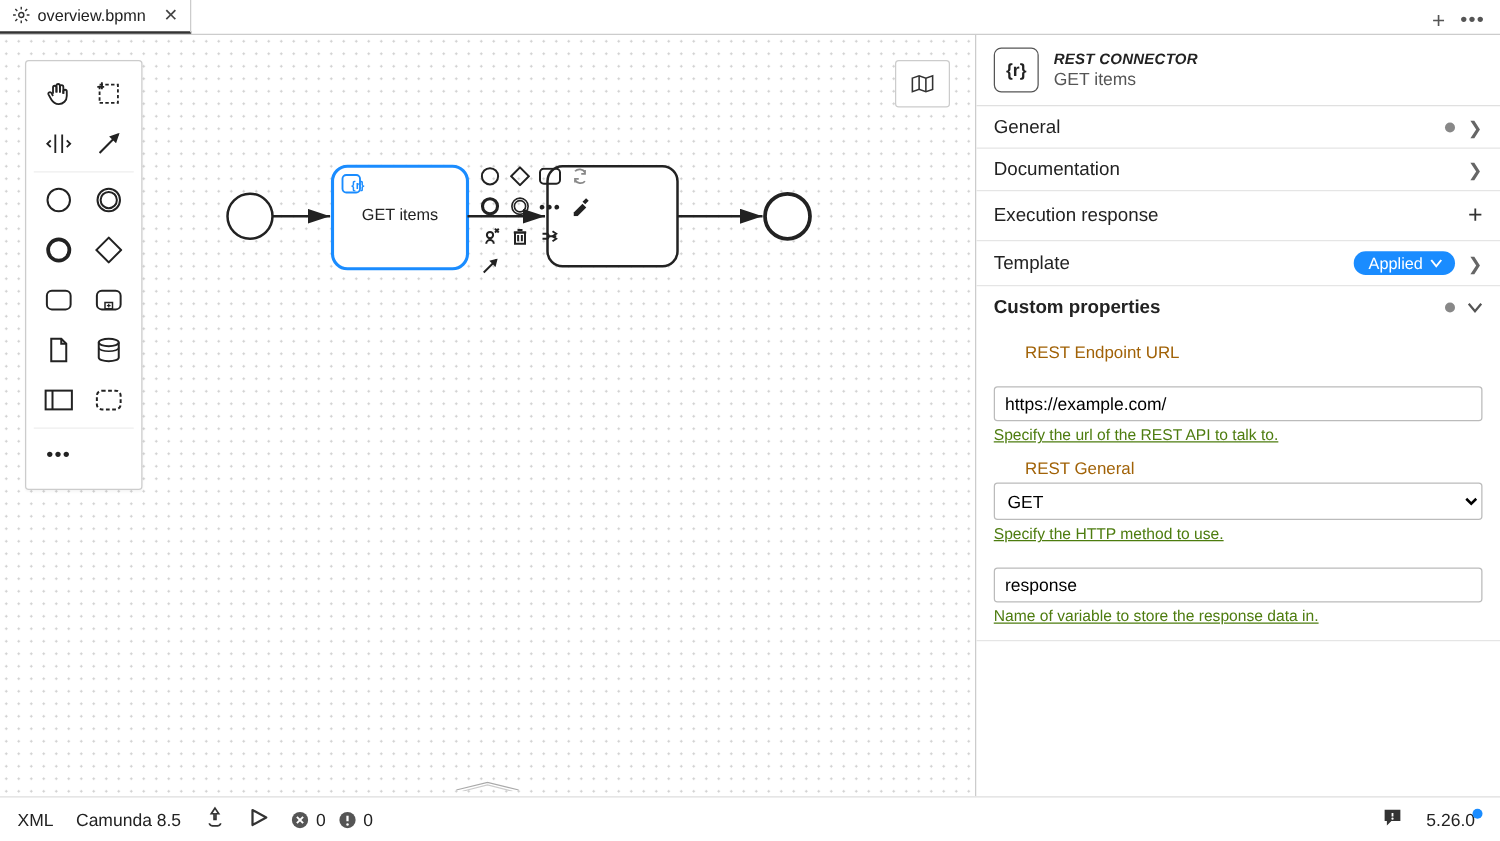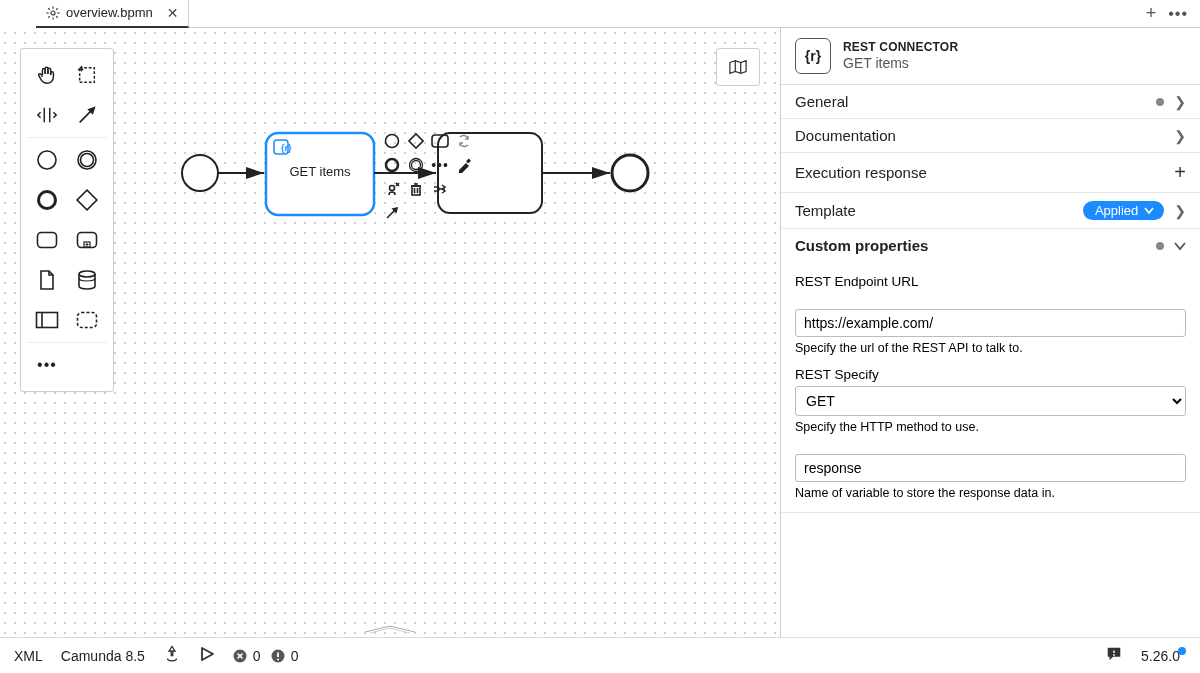--- a/index.html
+++ b/index.html
@@ -14,22 +14,21 @@
     flex-direction: column;
     background: #fff;
   }
 
   
   .tabbar {
     height: 28px;
     background: #fff;
     border-bottom: 1px solid #ccc;
     display: flex;
-    align-items: center;
-    margin-left: 36px;
+    align-items: flex-end;
   }
   .tab {
     display: flex;
     align-items: center;
     gap: 6px;
     padding: 0 10px;
     border-right: 1px solid #ccc;
     border-bottom: 2px solid #333;
     font-size: 13px;
     height: 28px;
@@ -115,21 +114,21 @@
     padding: 10px 14px;
     border-bottom:1px solid #e0e0e0;
   }
   .props-header .badge {
     width:36px; height:36px; border:1.5px solid #555;
     border-radius:6px;
     display:flex; align-items:center; justify-content:center;
     font-weight:600; font-size:14px;
   }
   .props-header .titles { line-height:1.25; }
-  .props-header .kicker { font-weight:700; font-size:12px; letter-spacing:0.2px; }
+  .props-header .kicker { font-weight:700; font-size:12px; letter-spacing:0.2px;font-style:italic; }
   .props-header .name { color:#555; font-size:14px; }
 
   .section {
     border-bottom:1px solid #e5e5e5;
     padding: 0;
   }
   .section-head {
     display:flex; align-items:center; justify-content:space-between;
     padding: 8px 14px;
     cursor:pointer;
@@ -142,22 +141,22 @@
     background:#1a8cff; color:#fff;
     border-radius:12px;
     padding:2px 10px 2px 12px;
     font-size:13px;
     display:inline-flex; align-items:center; gap:6px;justify-content:center;
   }
   .pill svg { margin-top:1px; }
 
   .section-body { padding: 6px 14px 12px 14px; }
 
-  .field-label { font-size:13.5px; color:#000000; margin-top:6px; }
-  .field-help  { font-size:12.5px; color:#000000; margin-top:4px; }
+  .field-label { font-size:13.5px; color:#a16207; margin-top:6px;margin-left:25px; }
+  .field-help  { font-size:12.5px; color:#4d7c0f; margin-top:4px;text-decoration:underline; }
   .text-input {
     width:100%;
     border:1px solid #bbb;
     border-radius:3px;
     padding:5px 8px;
     font-size:14px;
     margin-top:20px;
     font-family:inherit;
   }
   .select-input {
@@ -496,21 +495,21 @@
           <svg width="12" height="10">
               <polyline points="1,2 6,8 11,2" fill="none" stroke="#555" stroke-width="1.8"></polyline>
             </svg>
         </span>
       </div>
       <div class="section-body">
         <div class="field-label">REST Endpoint URL</div>
         <input class="text-input" value="https://example.com/" style="">
         <div class="field-help">Specify the url of the REST API to talk to.</div>
 
-        <div class="field-label" style="margin-top:12px;">REST Specify</div>
+        <div class="field-label" style="margin-top:12px;">REST General</div>
         <select class="select-input">
           <option>GET</option>
         </select>
         <div class="field-help">Specify the HTTP method to use.</div>
 
         <input class="text-input" value="response" style="">
         <div class="field-help">Name of variable to store the response data in.</div>
       </div>
     </div>
   </div>

